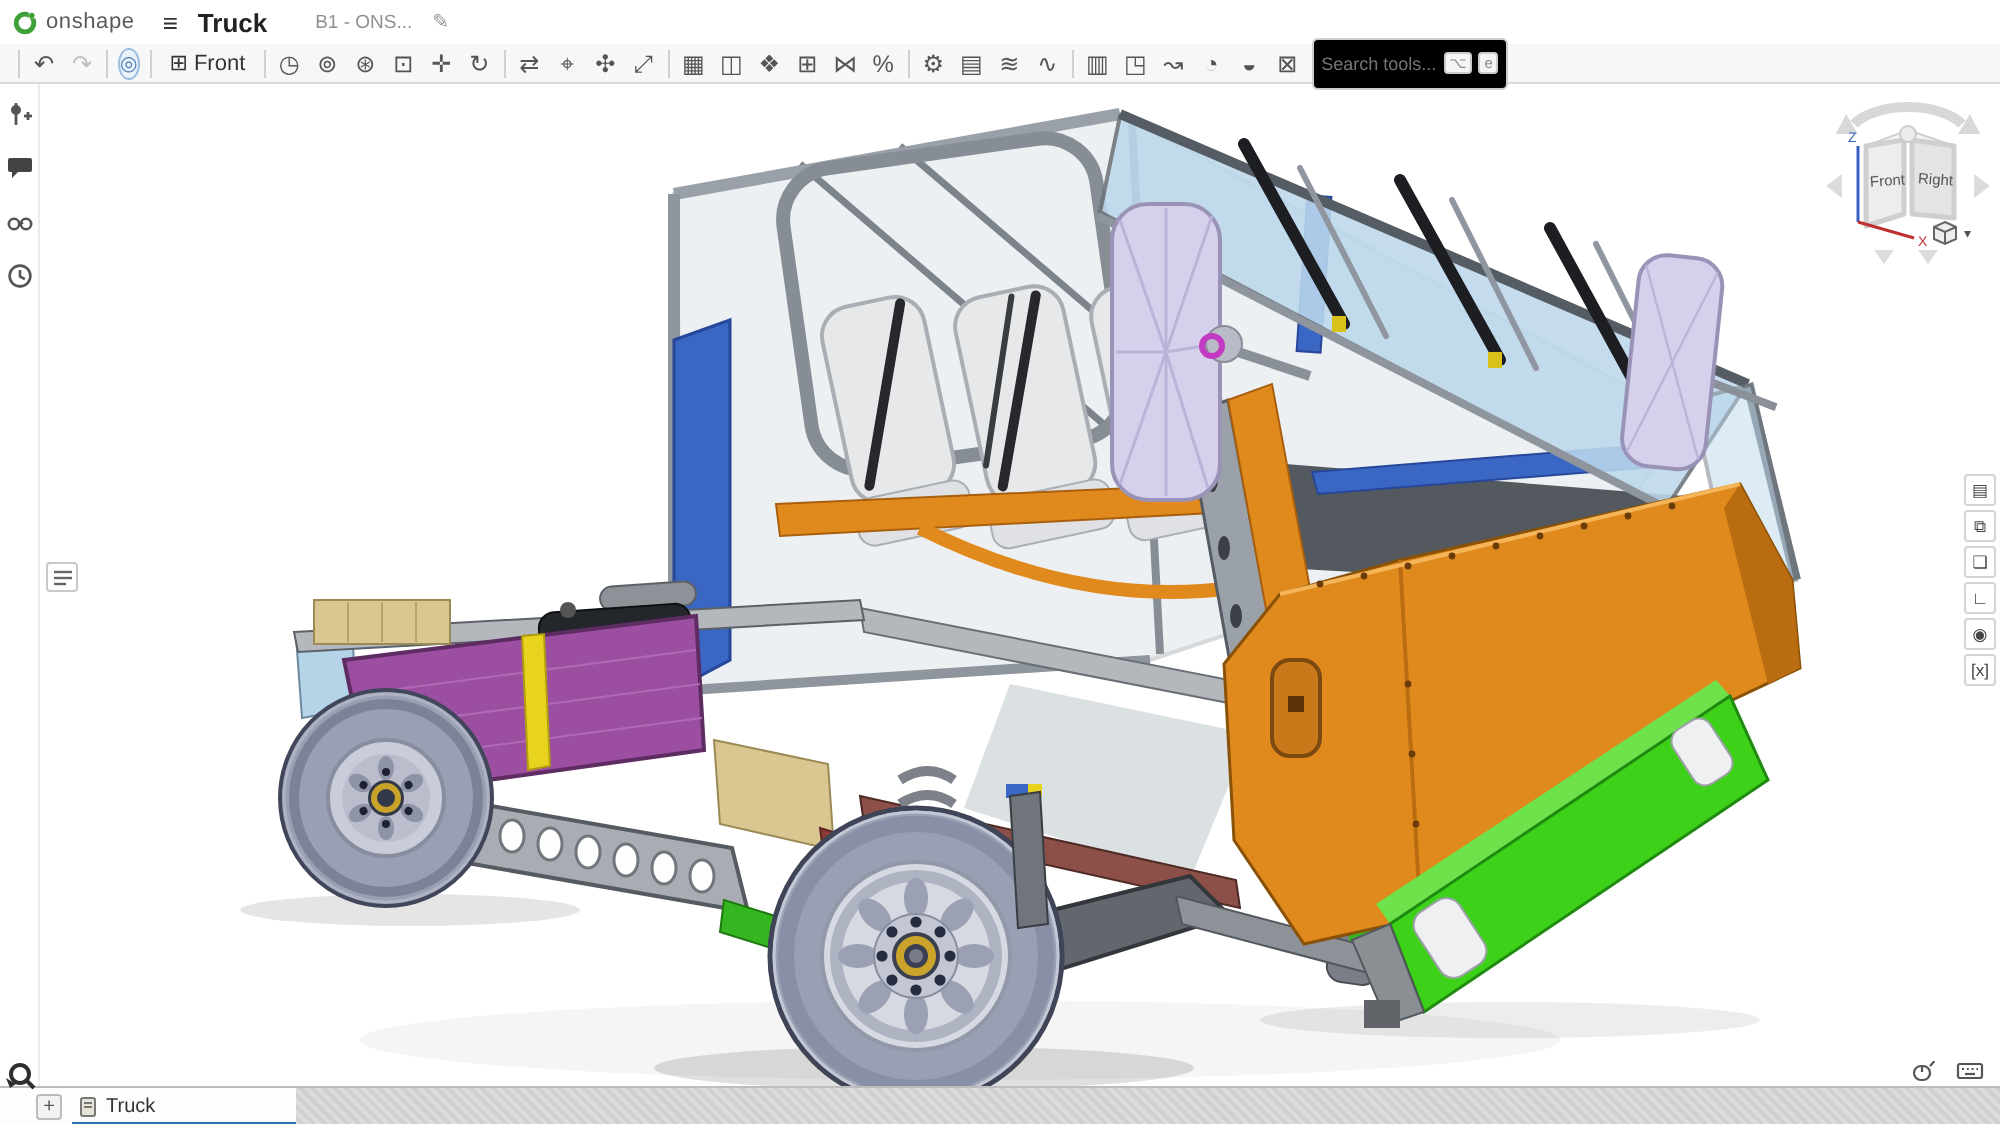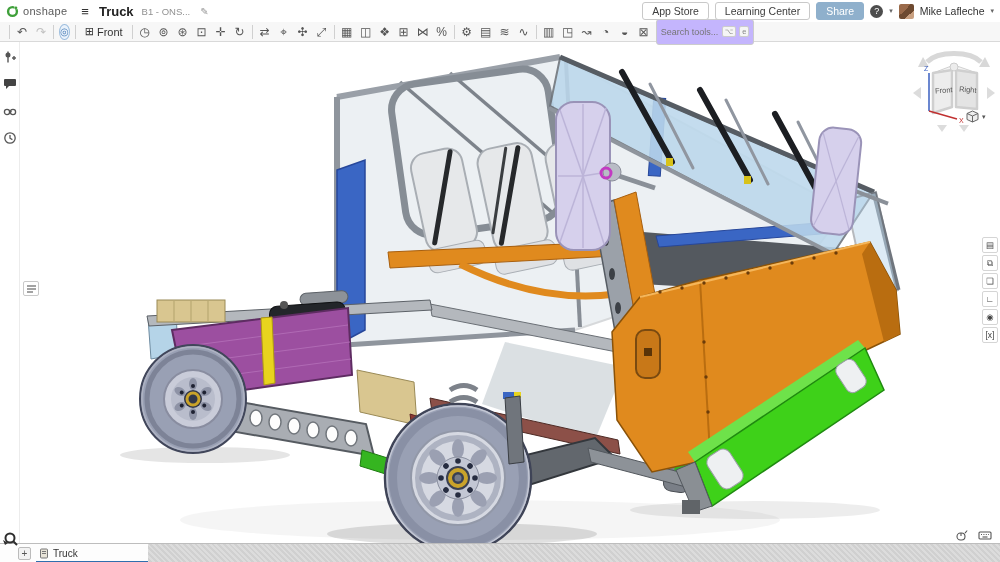--- a/index.html
+++ b/index.html
@@ -6,21 +6,21 @@
   html,body { width:1000px; height:562px; overflow:hidden; background:#fff;
               font-family:"Liberation Sans", sans-serif; }
 
   
   #header { position:absolute; left:0; top:0; width:1000px; height:22px; background:#fff;
             display:flex; align-items:center; padding:0 6px; gap:6px; z-index:30; }
   .logo-wrap { display:flex; align-items:flex-start; gap:4px; }
   .logo-text { font-size:11px; color:#5a5a5a; letter-spacing:.3px; }
   .hamburger { font-size:13px; color:#333; margin-left:8px; cursor:pointer; }
   .doc-title { font-size:13px; font-weight:bold; color:#222; margin-left:4px; }
-  .doc-version { font-size:9.5px; color:#909090; margin-left:2px; }
+  .doc-version { font-size:9.5px; color:#909090; margin-left:18px; }
   .doc-edit { font-size:10px; color:#999; margin-left:4px; }
   .header-right { margin-left:auto; display:flex; align-items:center; gap:6px; }
   .hbtn { font-size:10.5px; color:#3c3c3c; background:#fff; border:1px solid #c9c9c9;
           border-radius:3px; padding:2px 9px; cursor:pointer; white-space:nowrap; }
   .hbtn.share { background:var(--ui-share_button,#8fb0cc); border-color:var(--ui-share_button,#8fb0cc); color:#fff; }
   .help-circle { width:13px; height:13px; border-radius:50%; background:#4d4d4d; color:#fff;
                  font-size:9px; display:flex; align-items:center; justify-content:center; }
   .caret { font-size:7px; color:#666; }
   .avatar { width:15px; height:15px; border-radius:2px;
             background:linear-gradient(135deg,#9a6a4a 0 40%,#6e4a30 40% 70%,#c9a080 70%); }
@@ -31,21 +31,21 @@
              border-bottom:1px solid #d9d9d9; display:flex; align-items:center; padding:0 4px; gap:5px; z-index:30; }
   .ticon { width:14px; height:16px; font-size:12px; line-height:16px; text-align:center; color:#555;
            cursor:pointer; flex:0 0 auto; }
   .ticon.disabled { color:#c0c0c0; }
   .tsep { width:1px; height:14px; background:#d0d0d0; flex:0 0 auto; }
   .active-tool { width:16px; height:16px; border-radius:50%; border:1px solid #9dbede; background:#eaf2fb;
                  color:#4a7db5; font-size:10px; display:flex; align-items:center; justify-content:center; cursor:pointer; }
   .insert-btn { display:flex; align-items:center; gap:3px; font-size:11px; color:#333; padding:1px 4px; cursor:pointer; }
   #tool-strip { display:flex; align-items:center; gap:5px; }
   .search-box { margin-left:auto; margin-right:296px; display:flex; align-items:center; gap:3px;
-                border:1px solid #ccc; background:#c4b5fd; border-radius:3px; height:15px; padding:12px 4px; }
+                border:1px solid #ccc; background:#000000; border-radius:3px; height:15px; padding:12px 4px; }
   .search-box input { border:none; outline:none; width:58px; font-size:9px; color:#666;
                       font-family:"Liberation Sans",sans-serif; background:transparent; }
   .keycap { font-size:7.5px; color:#888; border:1px solid #ccc; border-radius:2px; padding:0 2px;
             background:#f5f5f5; line-height:9px; }
 
   
   #sidebar { position:absolute; left:0; top:42px; width:20px; height:501px; background:#fff;
              border-right:1px solid #ececec; z-index:20; display:flex; flex-direction:column;
              align-items:center; padding-top:8px; gap:13px; }
   .sicon { width:14px; height:14px; cursor:pointer; }
@@ -91,30 +91,20 @@
       <circle cx="6.5" cy="6.5" r="4.4" fill="none" stroke="#3fa03a" stroke-width="2.4"></circle>
       <rect x="8.4" y="1.2" width="3" height="3" fill="#fff"></rect>
       <circle cx="9.9" cy="2.8" r="1.4" fill="#3fa03a"></circle>
     </svg>
     <span class="logo-text">onshape</span>
   </div>
   <span class="hamburger">≡</span>
   <span class="doc-title">Truck</span>
   <span class="doc-version">B1 - ONS...</span>
   <span class="doc-edit">✎</span>
-  <div class="header-right">
-    <button class="hbtn">App Store</button>
-    <button class="hbtn">Learning Center</button>
-    <button class="hbtn share">Share</button>
-    <div class="help-circle">?</div>
-    <span class="caret">▾</span>
-    <div class="avatar"></div>
-    <span class="user-name">Mike Lafleche</span>
-    <span class="caret">▾</span>
-  </div>
 </div>
 
 <div id="toolbar">
   <svg class="sicon" width="14" height="14" viewBox="0 0 14 14">
     <g stroke="#555" stroke-width="1.3" fill="none">
       <line x1="3" y1="2" x2="3" y2="12"></line>
         <circle cx="3" cy="8" r="1.6" fill="#555"></circle>
       <line x1="6.5" y1="3.5" x2="12" y2="3.5"></line>
         <line x1="6.5" y1="7" x2="12" y2="7"></line>
         <line x1="6.5" y1="10.5" x2="12" y2="10.5"></line>

